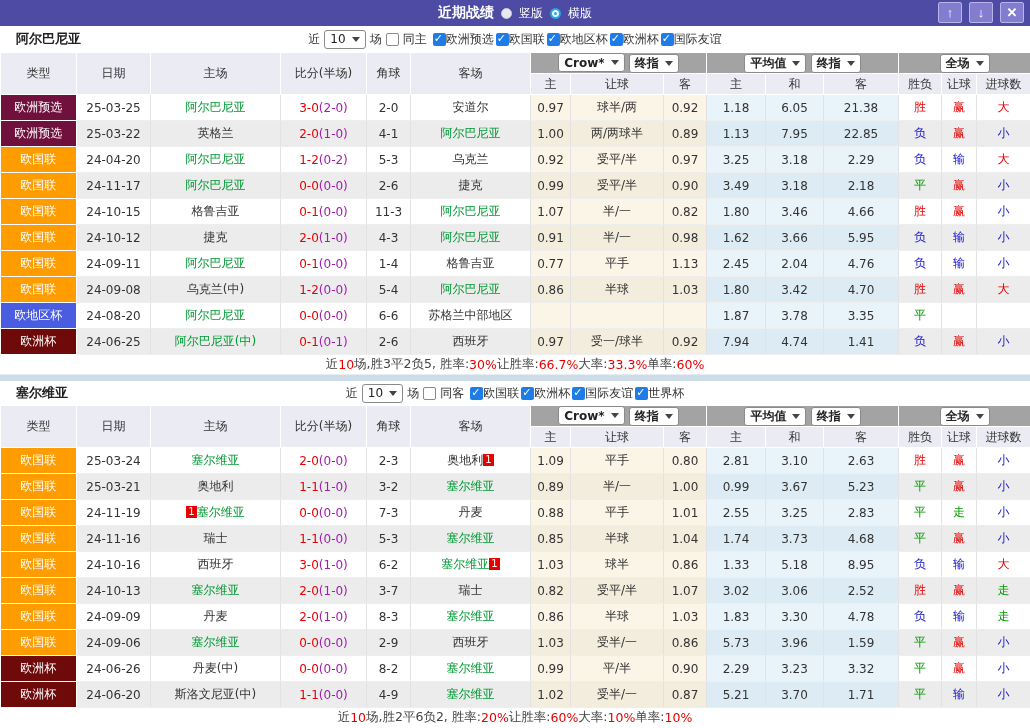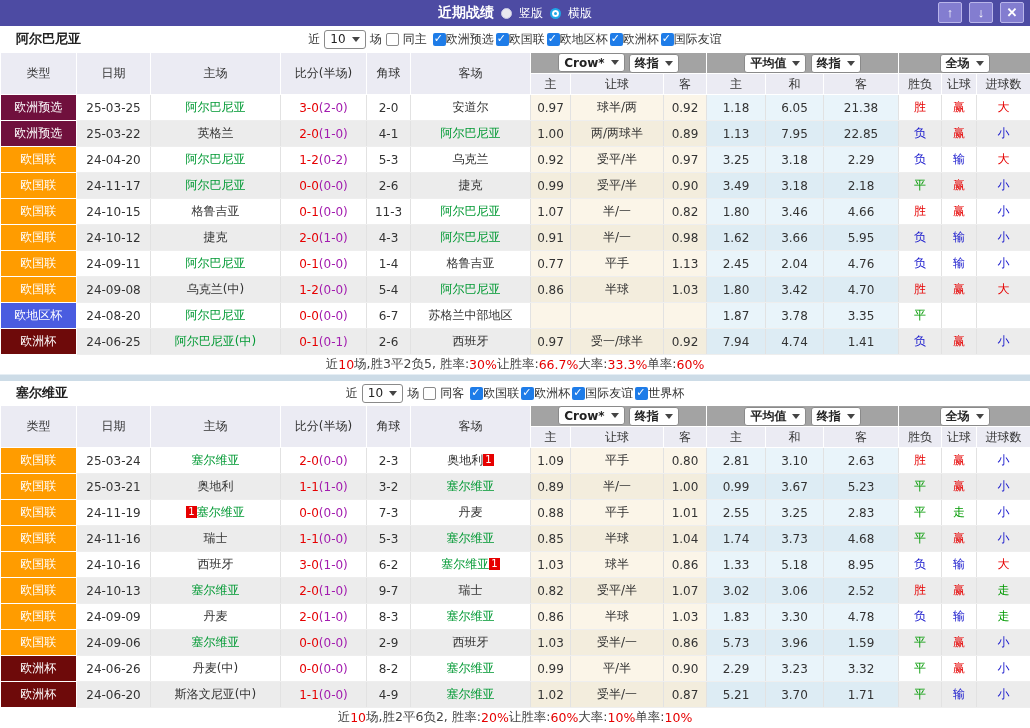--- a/index.html
+++ b/index.html
@@ -324,21 +324,21 @@
     <td class="c-r">胜</td>
     <td class="c-r">赢</td>
     <td class="c-r">大</td>
   </tr>
 
   <tr>
     <td class="type t-bl">欧地区杯</td>
     <td>24-08-20</td>
     <td><span class="c-gr">阿尔巴尼亚</span></td>
     <td><span class="sc">0-0</span><span class="half">(0-0)</span></td>
-    <td>6-7</td>
+    <td>6-6</td>
     <td><span>苏格兰中部地区</span></td>
     <td class="cream"></td>
     <td class="cream"></td>
     <td class="cream"></td>
     <td class="blue">1.87</td>
     <td class="blue">3.78</td>
     <td class="blue">3.35</td>
     <td class="c-g">平</td>
     <td></td>
     <td></td>
@@ -577,21 +577,21 @@
     <td class="c-b">负</td>
     <td class="c-b">输</td>
     <td class="c-r">大</td>
   </tr>
 
   <tr>
     <td class="type t-og">欧国联</td>
     <td>24-10-13</td>
     <td><span class="c-gr">塞尔维亚</span></td>
     <td><span class="sc">2-0</span><span class="half">(1-0)</span></td>
-    <td>9-7</td>
+    <td>3-7</td>
     <td><span>瑞士</span></td>
     <td class="cream">0.82</td>
     <td class="cream">受平/半</td>
     <td class="cream">1.07</td>
     <td class="blue">3.02</td>
     <td class="blue">3.06</td>
     <td class="blue">2.52</td>
     <td class="c-r">胜</td>
     <td class="c-r">赢</td>
     <td class="c-g">走</td>

